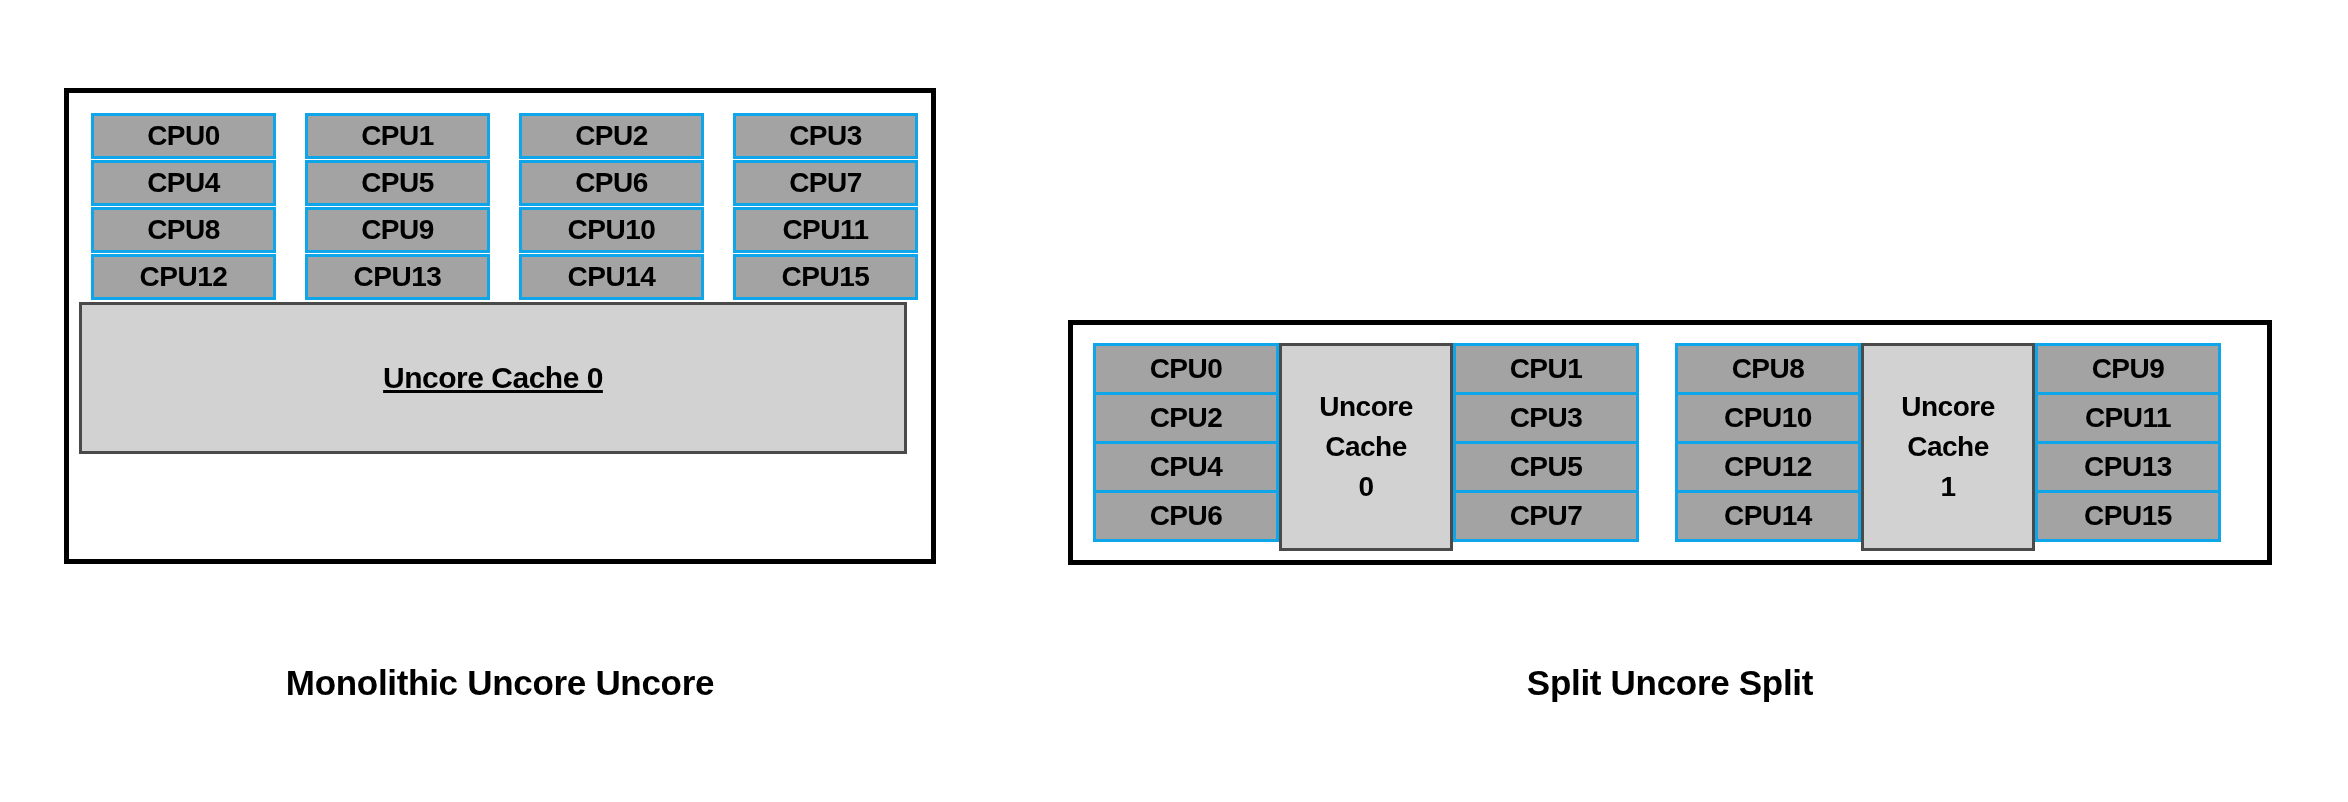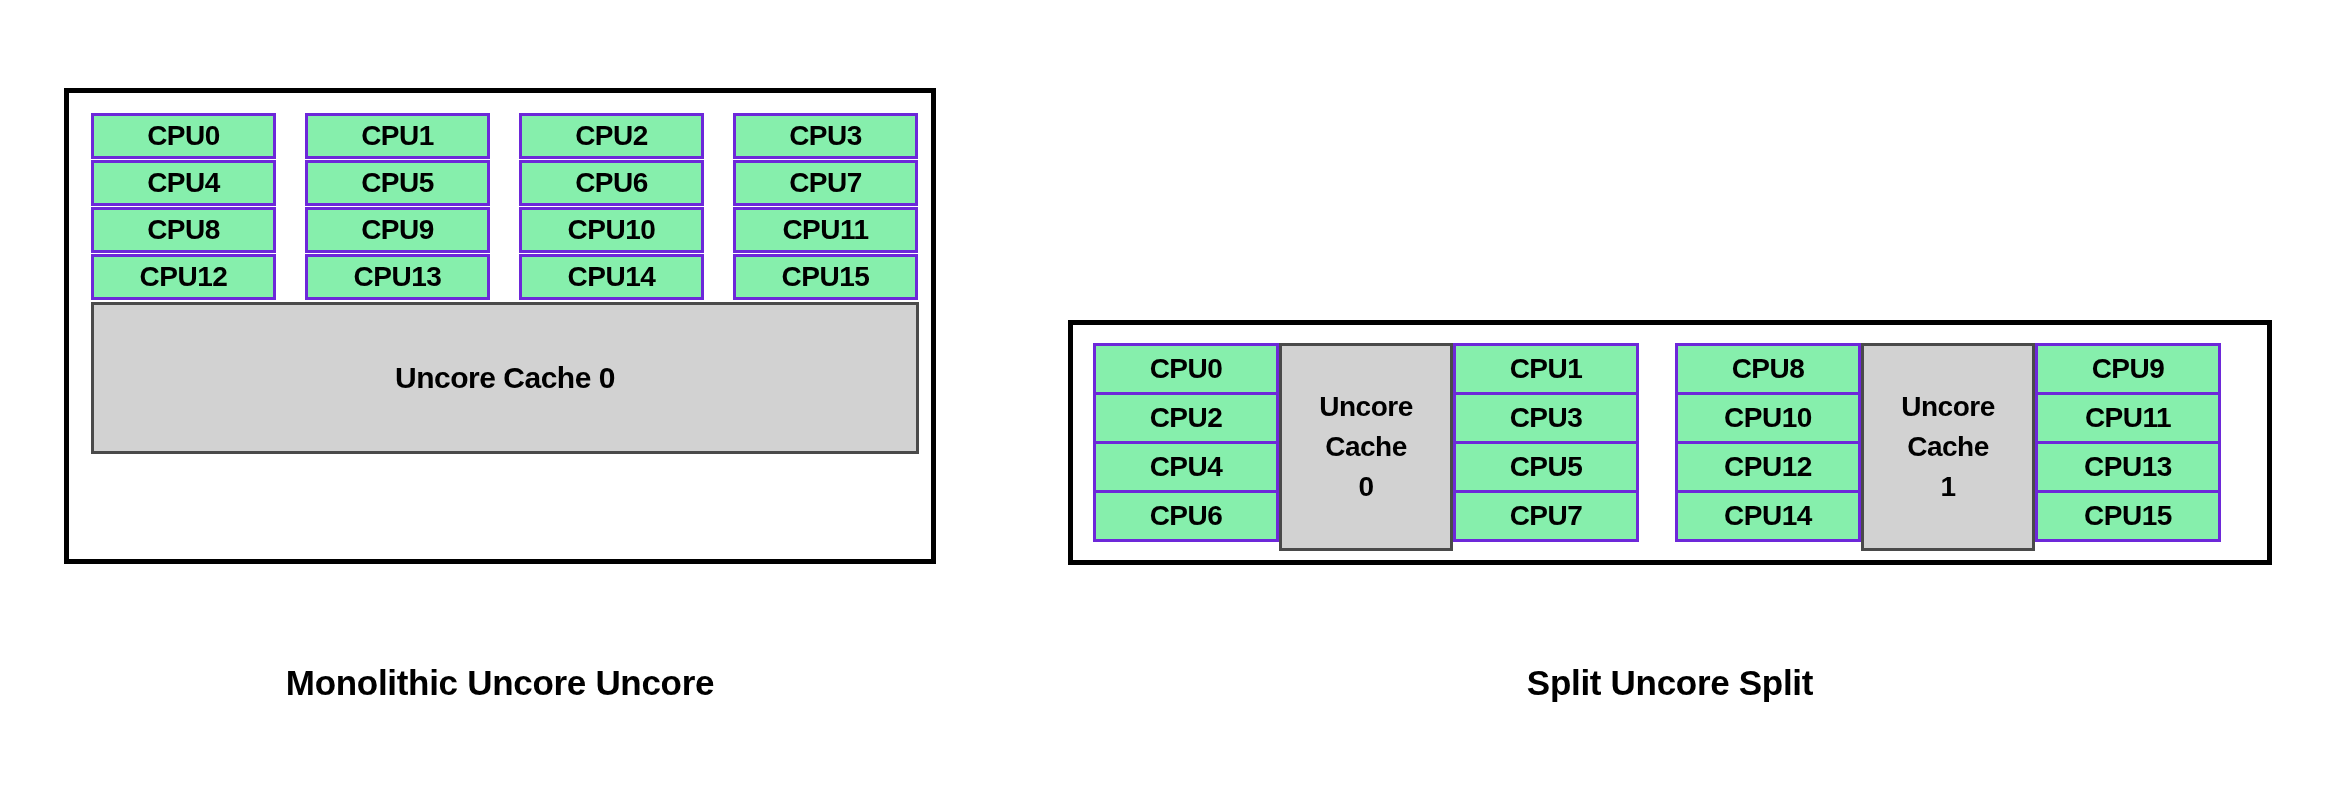--- a/index.html
+++ b/index.html
@@ -15,22 +15,22 @@
     overflow: hidden;
   }
   .outer-frame {
     position: absolute;
     box-sizing: border-box;
     border: 5px solid #000000;
     background: #ffffff;
   }
   .cpu-box {
     box-sizing: border-box;
-    border: 3px solid #6d28d9;
-    background: #86efac;
+    border: 3px solid #0ea5e9;
+    background: #a3a3a3;
     color: #000000;
     font-weight: bold;
     display: flex;
     align-items: center;
     justify-content: center;
     letter-spacing: -0.5px;
   }
   .cache-box {
     box-sizing: border-box;
     border: 3px solid #4a4a4a;
@@ -69,25 +69,26 @@
     grid-template-rows: repeat(4, 46px);
     column-gap: 29px;
     row-gap: 1px;
   }
   #mono-cpu-grid .cpu-box {
     font-size: 28px;
     height: 46px;
   }
   #mono-cache {
     position: absolute;
-    left: 22px;
+    left: 10px;
     top: 209px;
     width: 828px;
     height: 152px;
     font-size: 30px;
+    text-decoration: underline;
   }
   #caption-monolithic {
     left: 64px;
     top: 663px;
     width: 872px;
     font-size: 35px;
   }
 
   
   #split-frame {

